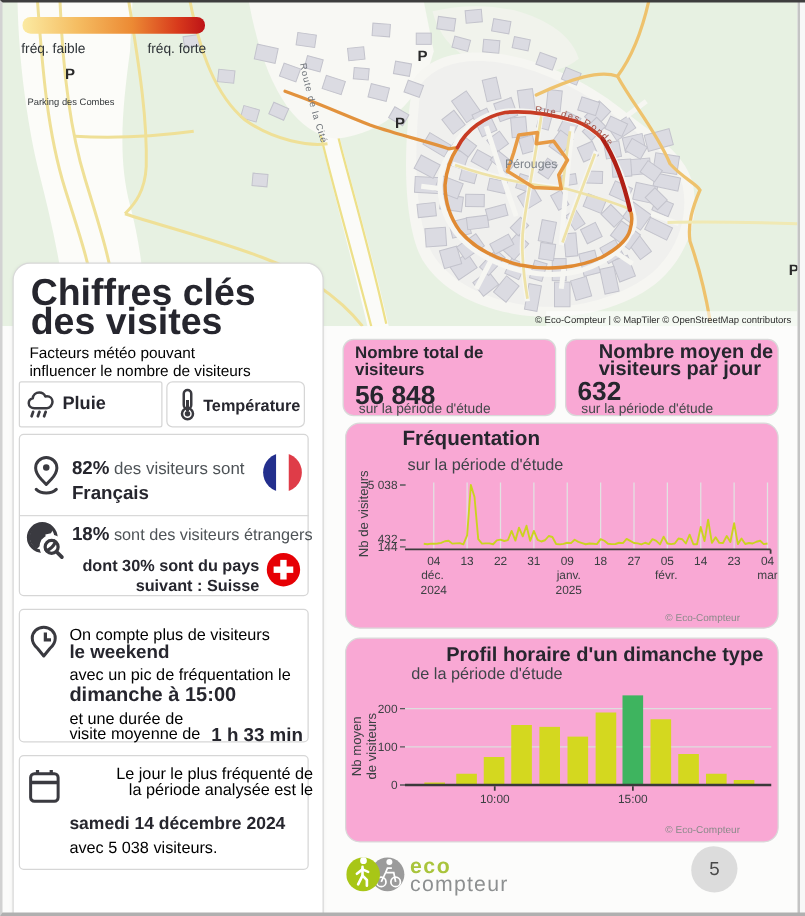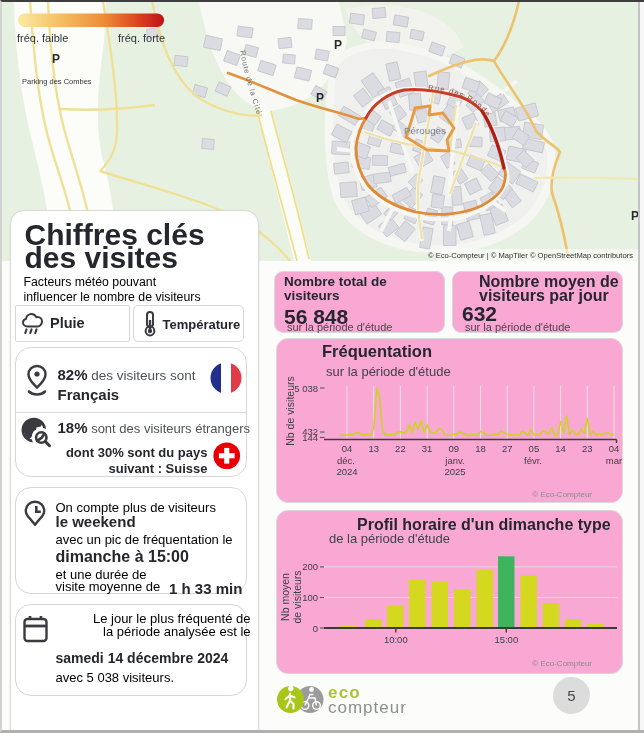--- a/index.html
+++ b/index.html
@@ -1,20 +1,20 @@
 <!DOCTYPE html>
 <html><head>
 <meta charset="utf-8">
 <style>
   html,body{margin:0;padding:0;}
   body{width:644px;height:733px;overflow:hidden;font-family:"Liberation Sans",sans-serif;background:#fcfcfb;position:relative;}
   .abs{position:absolute;}
   #frame{position:absolute;left:0;top:0;width:644px;height:733px;box-sizing:border-box;border-top:2px solid #3e3e3e;border-left:2px solid #d2d2d2;border-bottom:3px solid #b0b0b0;pointer-events:none;z-index:50;}
   .card{position:absolute;background:#f9a8d4;border:1px solid #d9d9d9;border-radius:9px;box-sizing:border-box;}
-  .panelbox{position:absolute;background:#fff;border:1px solid #d6d6d6;border-radius:16px;box-sizing:border-box;}
+  .panelbox{position:absolute;background:#fff;border:1px solid #d6d6d6;border-radius:4px;box-sizing:border-box;}
   .dark{color:#26262e;}
   .gray{color:#000000;}
 </style>
 </head>
 <body>
 
 <div class="abs" id="mapwrap" style="left:1px;top:1px;width:637px;height:260px;">
 <svg width="637" height="260" viewBox="0 0 637 260">
   <defs>
     <linearGradient id="heatleg" x1="0" y1="0" x2="1" y2="0">

